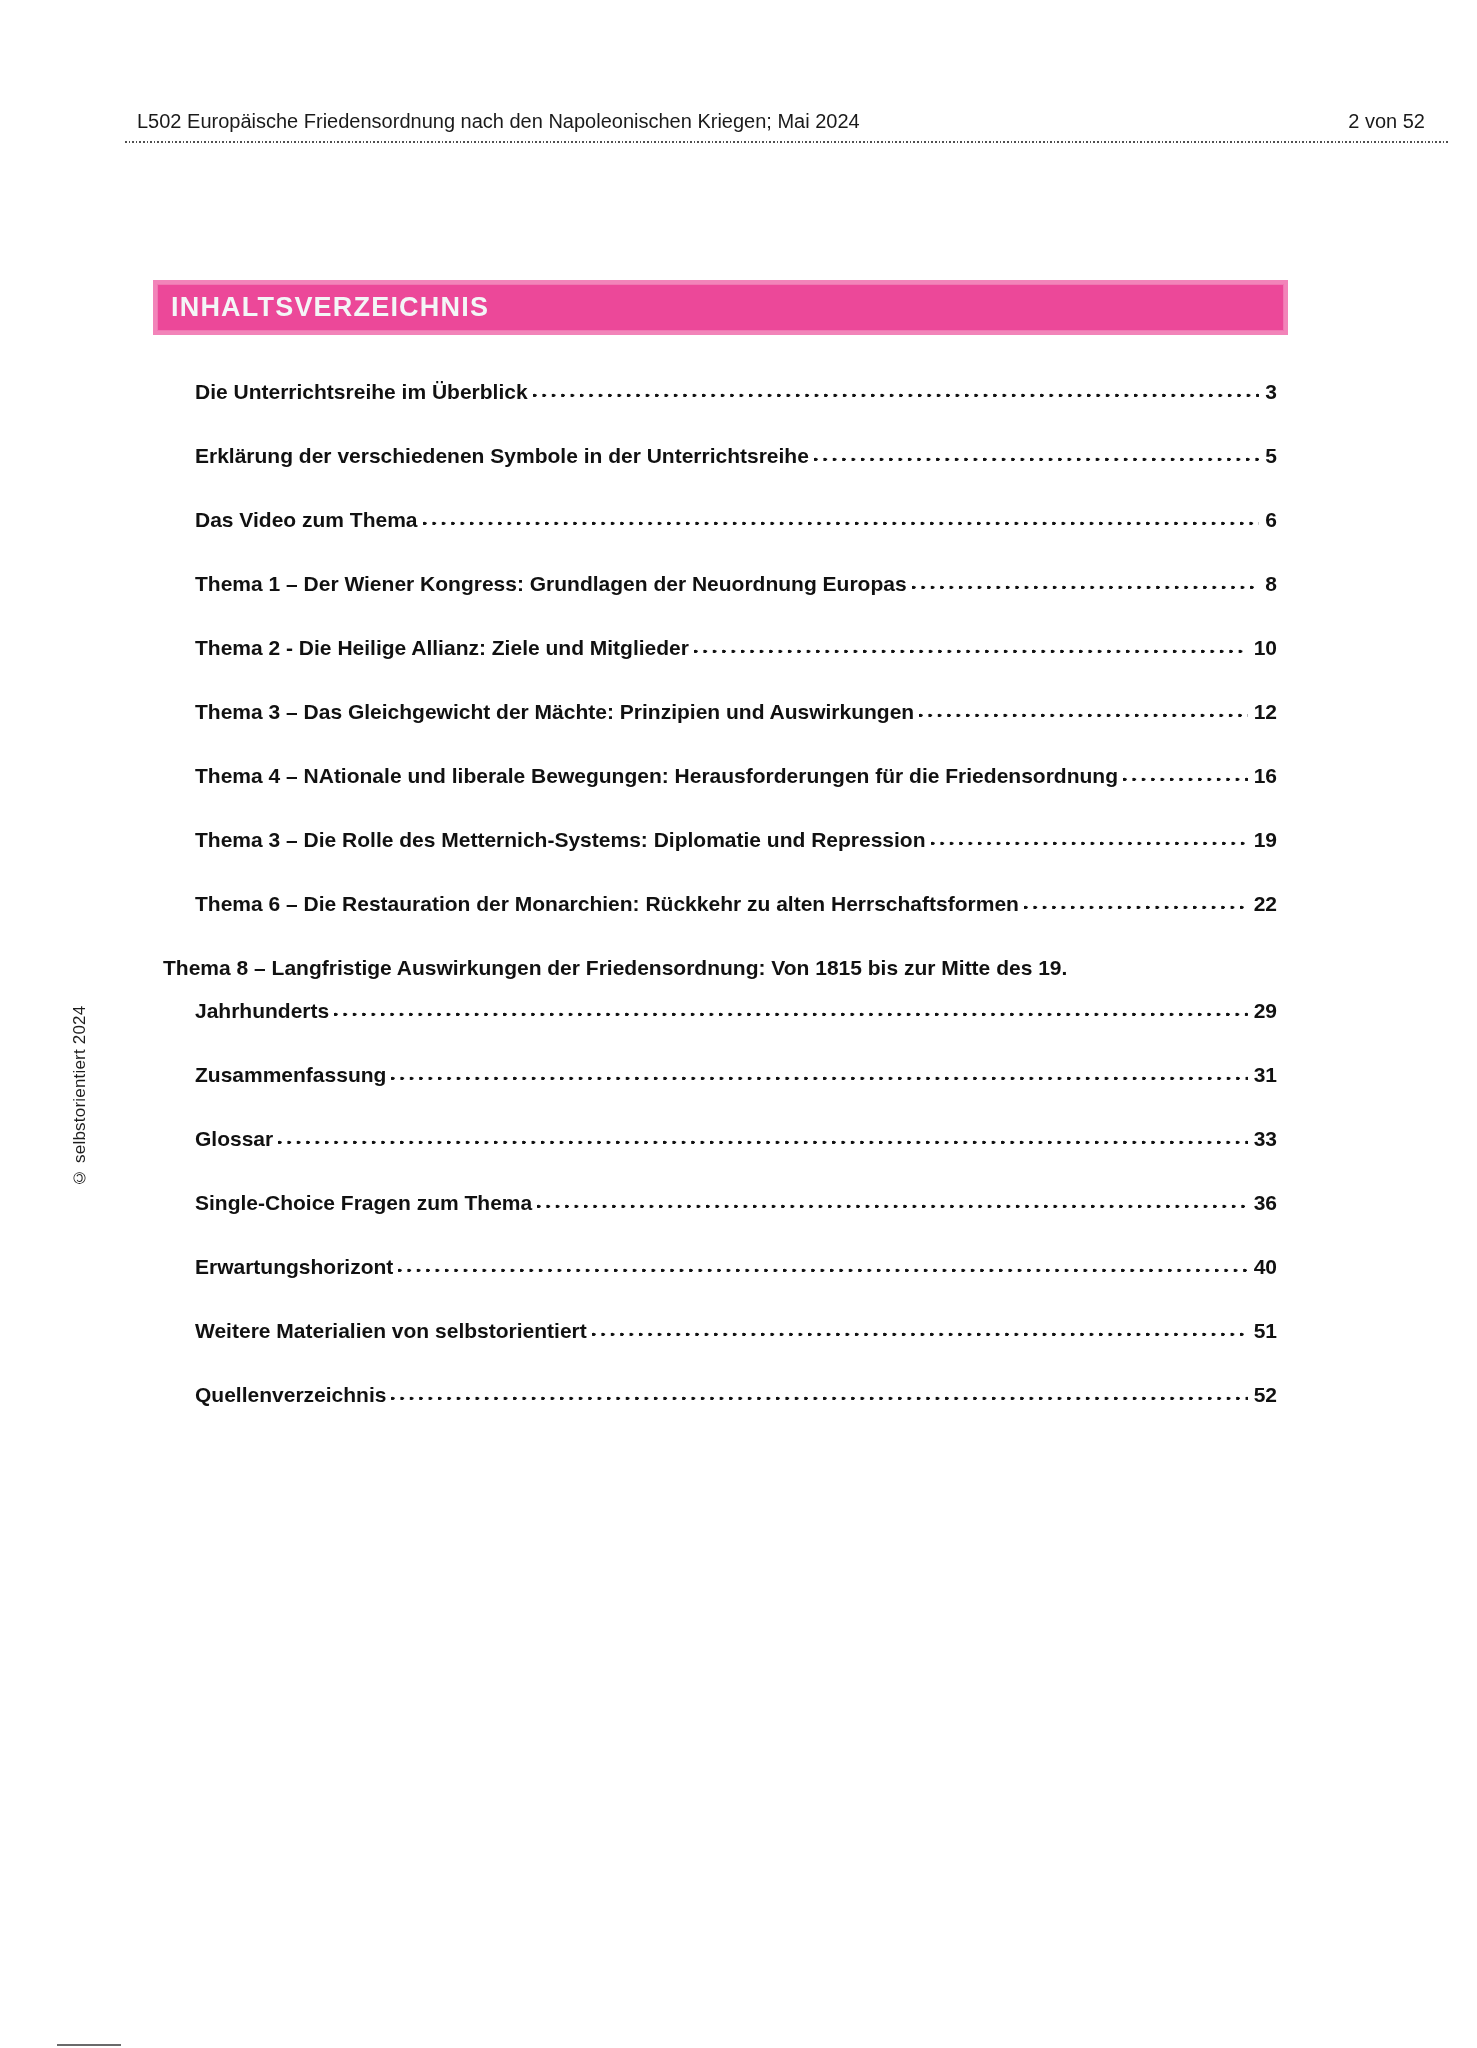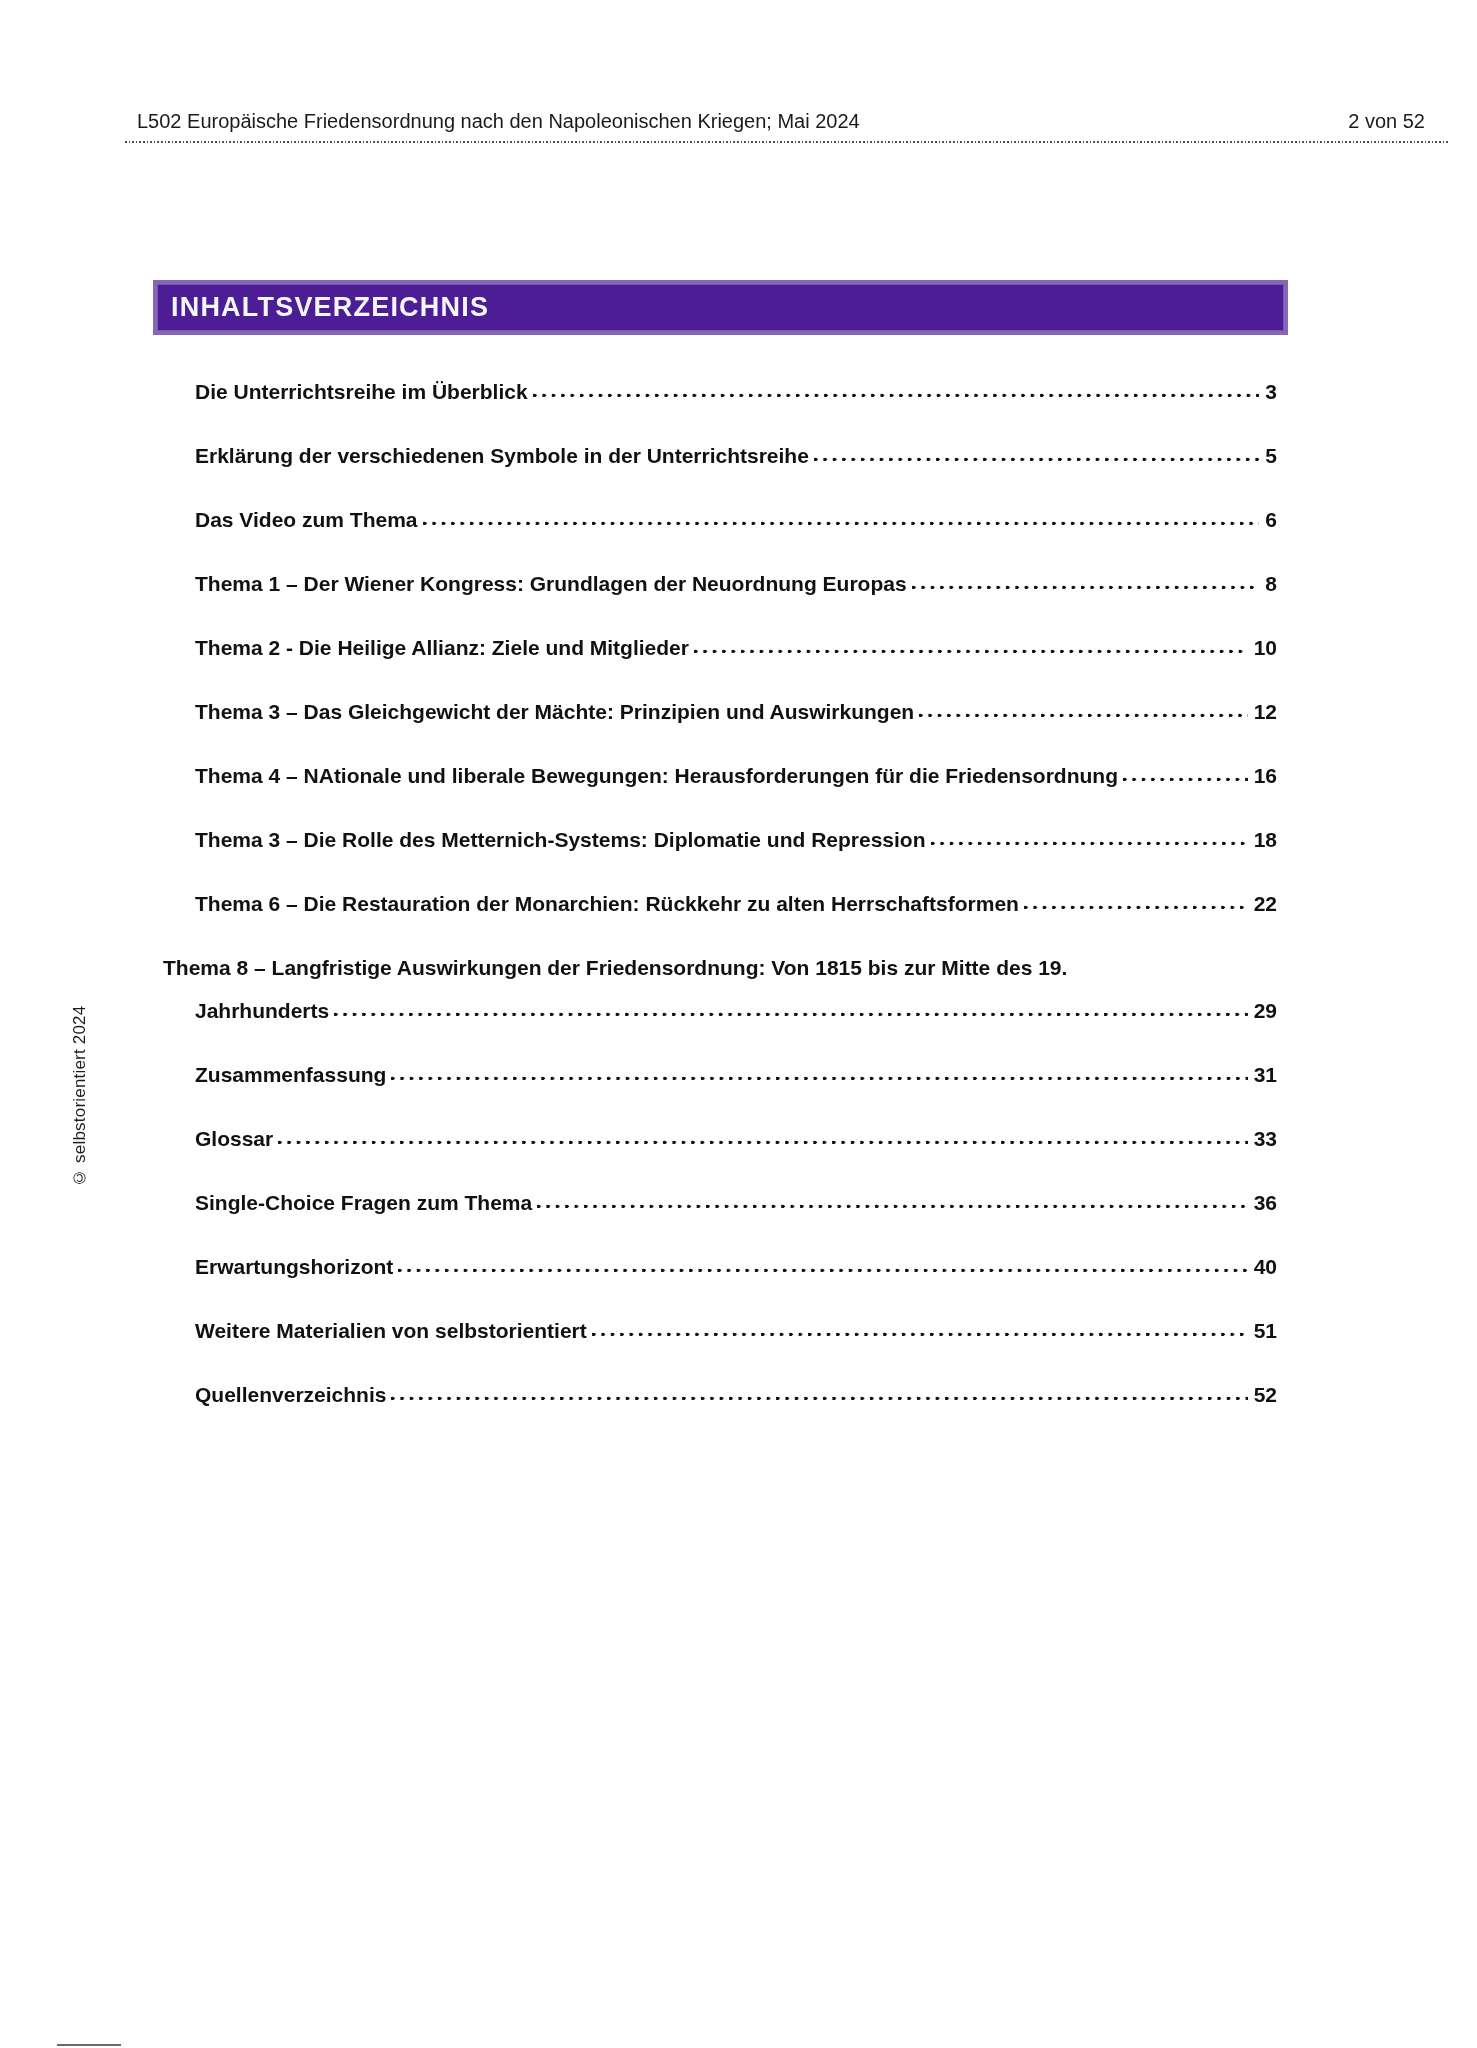--- a/index.html
+++ b/index.html
@@ -69,21 +69,21 @@
 <body>
 
 <header class="doc-header-row">
   <span>L502 Europäische Friedensordnung nach den Napoleonischen Kriegen; Mai 2024</span>
   <span>2 von 52</span>
 </header>
 <div class="header-rule"></div>
 
 <div class="copyright">© selbstorientiert 2024</div>
 
-<div class="banner" style="background: #4c1d95;">
+<div class="banner" style="background: #ec4899;">
   <span class="banner-title" style="color: rgb(243, 246, 247);">INHALTSVERZEICHNIS</span>
 </div>
 
 <nav class="toc">
     <div class="toc-entry">
 
     <div class="toc-flex">
       <span class="toc-label">Die Unterrichtsreihe im Überblick</span>
       <span class="leader"></span>
       <span class="toc-page">3</span>
@@ -135,21 +135,21 @@
       <span class="toc-label">Thema 4 – NAtionale und liberale Bewegungen: Herausforderungen für die Friedensordnung</span>
       <span class="leader"></span>
       <span class="toc-page">16</span>
     </div>
   </div>
     <div class="toc-entry">
 
     <div class="toc-flex">
       <span class="toc-label">Thema 3 – Die Rolle des Metternich-Systems: Diplomatie und Repression</span>
       <span class="leader"></span>
-      <span class="toc-page">18</span>
+      <span class="toc-page">19</span>
     </div>
   </div>
     <div class="toc-entry">
 
     <div class="toc-flex">
       <span class="toc-label">Thema 6 – Die Restauration der Monarchien: Rückkehr zu alten Herrschaftsformen</span>
       <span class="leader"></span>
       <span class="toc-page">22</span>
     </div>
   </div>

